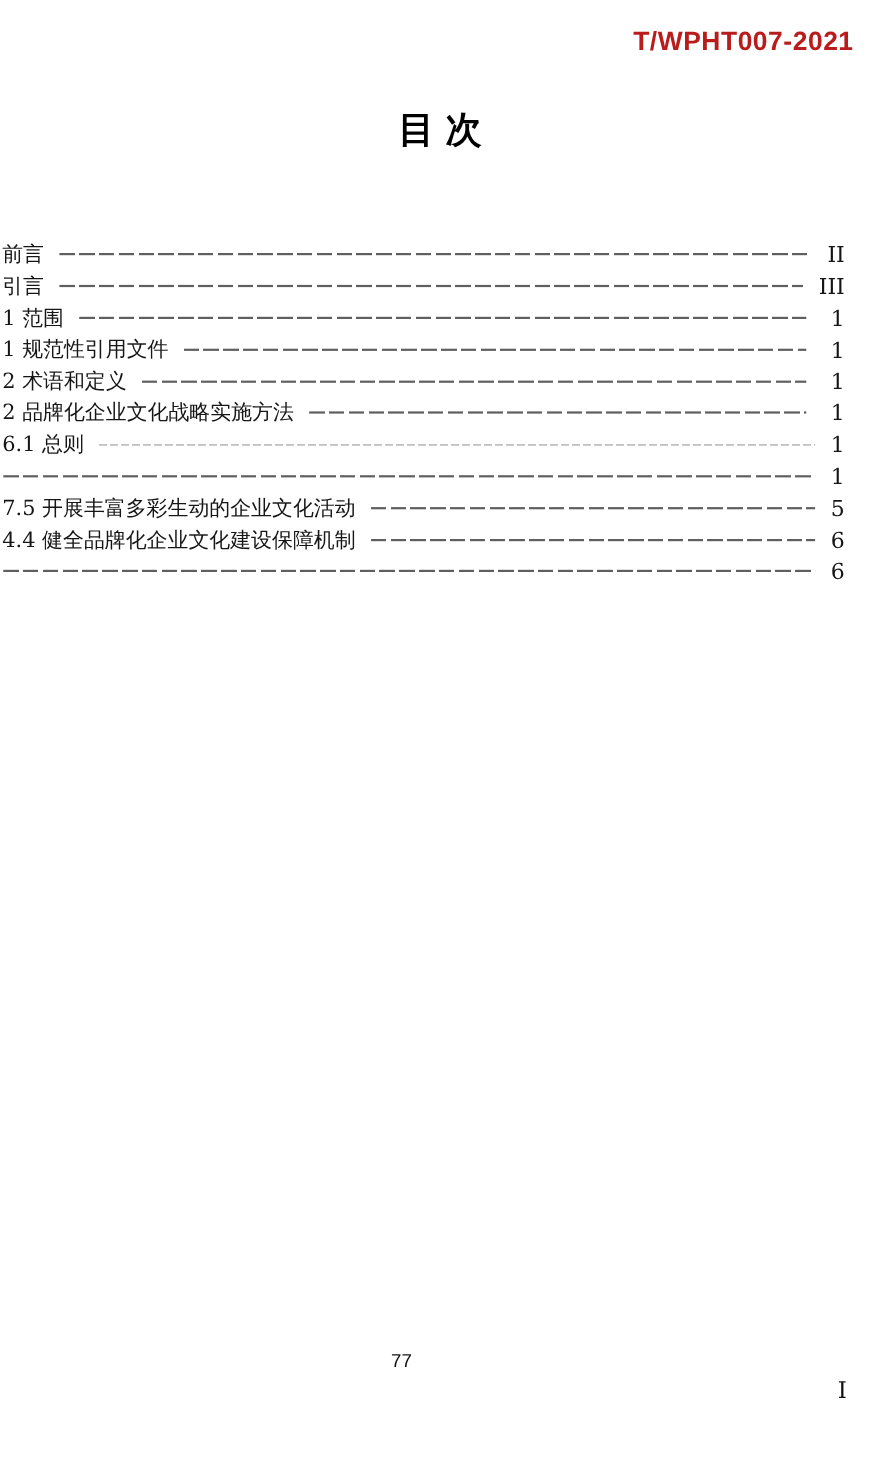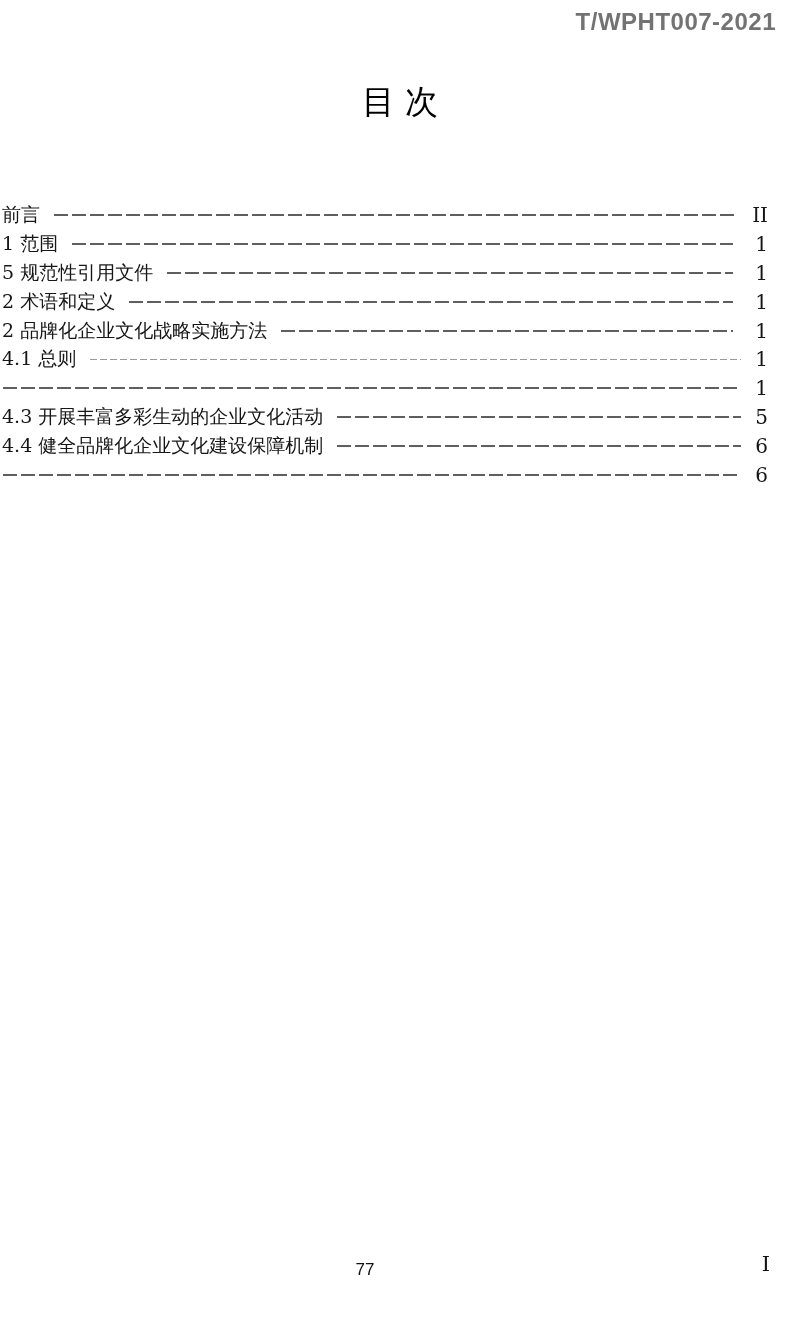--- a/index.html
+++ b/index.html
@@ -13,34 +13,34 @@
   .page {
     position: relative;
     width: 800px;
     height: 1328px;
     background: var(--paper);
     overflow: hidden;
     color: var(--text);
     font-family: "DejaVu Serif", "Liberation Serif", serif;
   }
   .doc-code {
-    padding-top: 8px;
+    padding-top: 24px;
     padding-right: 24px;
     text-align: right;
     font-family: "Liberation Sans", "DejaVu Sans", sans-serif;
     font-weight: bold;
     font-size: 24px;
     letter-spacing: 0.5px;
-    color: #737373;
+    color: #b91c1c;
   }
   .doc-title {
     margin-top: 44px;
     text-align: center;
     font-size: 33px;
-    font-weight: normal;
+    font-weight: bold;
     letter-spacing: 10px;
     padding-left: 10px; 
     color: #000;
   }
   .toc {
     margin-top: 76px;
     padding-left: 2px;
     padding-right: 32px;
   }
   .toc-row {
@@ -84,21 +84,21 @@
   }
   .footer-roman {
     position: absolute;
     top: 1252px;
     right: 30px;
     font-size: 21px;
     color: #111;
   }
   .footer-pagenum {
     position: absolute;
-    top: 1260px;
+    top: 1228px;
     left: 345px;
     width: 40px;
     text-align: center;
     font-family: "Liberation Sans", "DejaVu Sans", sans-serif;
     font-size: 17px;
     color: #111;
   }
 </style>
 </head>
 <body>
@@ -109,58 +109,63 @@
 
   <h1 class="doc-title">目次</h1>
 
   <div class="toc" id="toc-list">
   <div class="toc-row">
     <span class="toc-label">前言</span>
     <span class="toc-leader"></span>
     <span class="toc-page">II</span>
   </div>
 
+  <div class="toc-row">
+    <span class="toc-label">引言</span>
+    <span class="toc-leader"></span>
+    <span class="toc-page">III</span>
+  </div>
 
   <div class="toc-row pregap">
     <span class="toc-label">1 范围</span>
     <span class="toc-leader"></span>
     <span class="toc-page">1</span>
   </div>
 
   <div class="toc-row pregap">
-    <span class="toc-label">5 规范性引用文件</span>
+    <span class="toc-label">1 规范性引用文件</span>
     <span class="toc-leader"></span>
     <span class="toc-page">1</span>
   </div>
 
   <div class="toc-row pregap">
     <span class="toc-label">2 术语和定义</span>
     <span class="toc-leader"></span>
     <span class="toc-page">1</span>
   </div>
 
   <div class="toc-row pregap">
     <span class="toc-label">2 品牌化企业文化战略实施方法</span>
     <span class="toc-leader"></span>
     <span class="toc-page">1</span>
   </div>
 
   <div class="toc-row short">
-    <span class="toc-label">4.1 总则</span>
+    <span class="toc-label">6.1 总则</span>
     <span class="toc-leader"></span>
     <span class="toc-page">1</span>
   </div>
 
   <div class="toc-row">
     <span class="toc-leader"></span>
     <span class="toc-page">1</span>
   </div>
 
   <div class="toc-row">
-    <span class="toc-label">4.3 开展丰富多彩生动的企业文化活动</span>
+    <span class="toc-label">7.5 开展丰富多彩生动的企业文化活动</span>
     <span class="toc-leader"></span>
     <span class="toc-page">5</span>
   </div>
 
   <div class="toc-row">
     <span class="toc-label">4.4 健全品牌化企业文化建设保障机制</span>
     <span class="toc-leader"></span>
     <span class="toc-page">6</span>
   </div>
 

